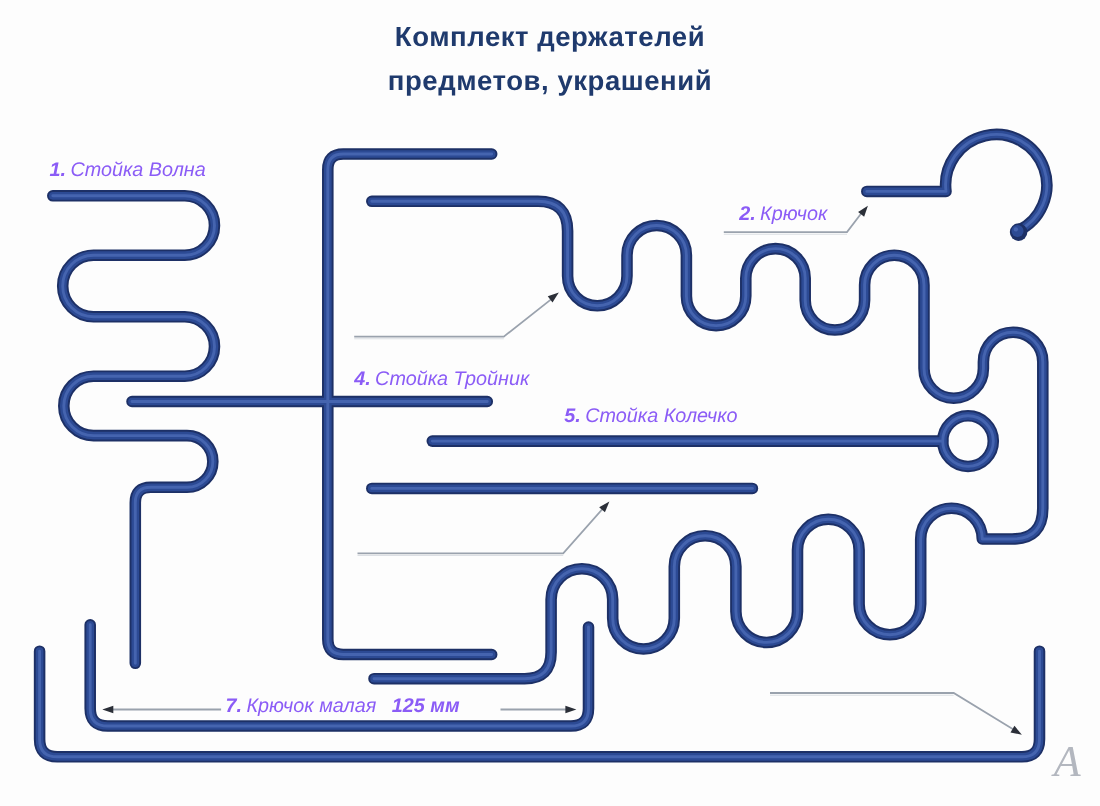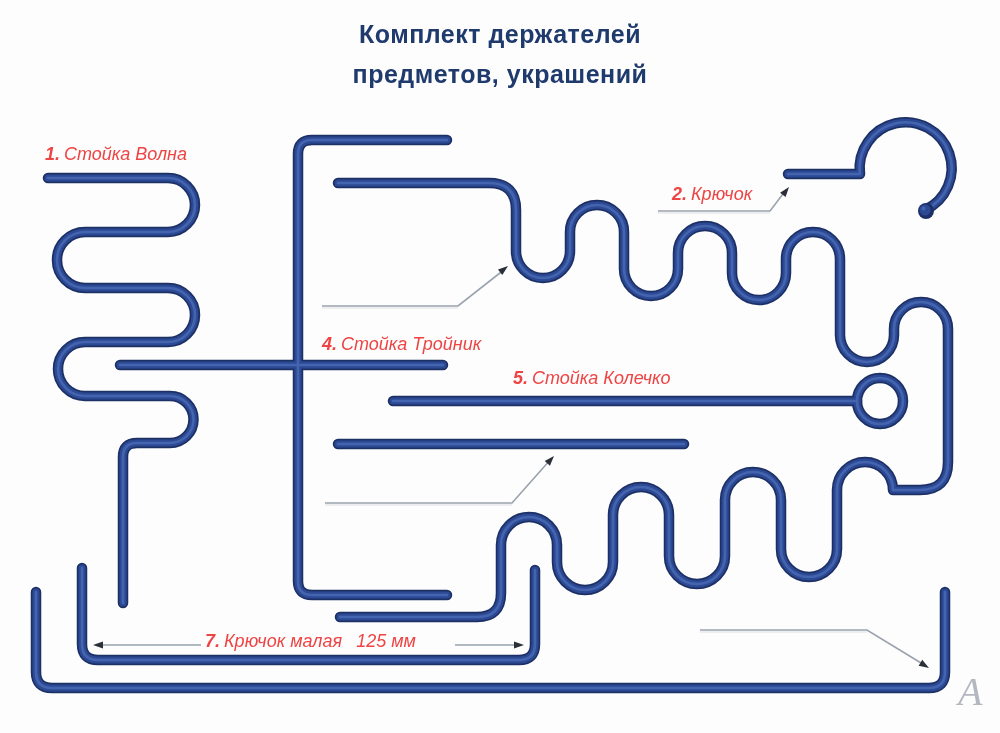--- a/index.html
+++ b/index.html
@@ -11,25 +11,25 @@
   .title{
     position:absolute;top:14px;left:0;width:100%;
     text-align:center;
     font-weight:700;font-size:25px;line-height:40px;
     color:#1f3a6d;letter-spacing:.5px;
   }
   svg.wires{position:absolute;left:0;top:0;}
   .lbl{
     position:absolute;
     font-style:italic;font-size:18px;line-height:21px;
-    color:#ef4444;white-space:nowrap;
+    color:#8b5cf6;white-space:nowrap;
   }
   .lbl .num{font-weight:700;margin-right:4px;}
   .lbl.center{text-align:center;white-space:normal;}
-  .lbl .sz{margin-left:14px;}
+  .lbl .sz{margin-left:14px;font-weight:bold;}
   .watermark{
     position:absolute;left:958px;top:668px;
     font-size:40px;font-style:italic;color:#b3b7bf;
     font-family:"Liberation Serif",serif;
   }
 </style>
 </head>
 <body>
 
 <div class="stage">

